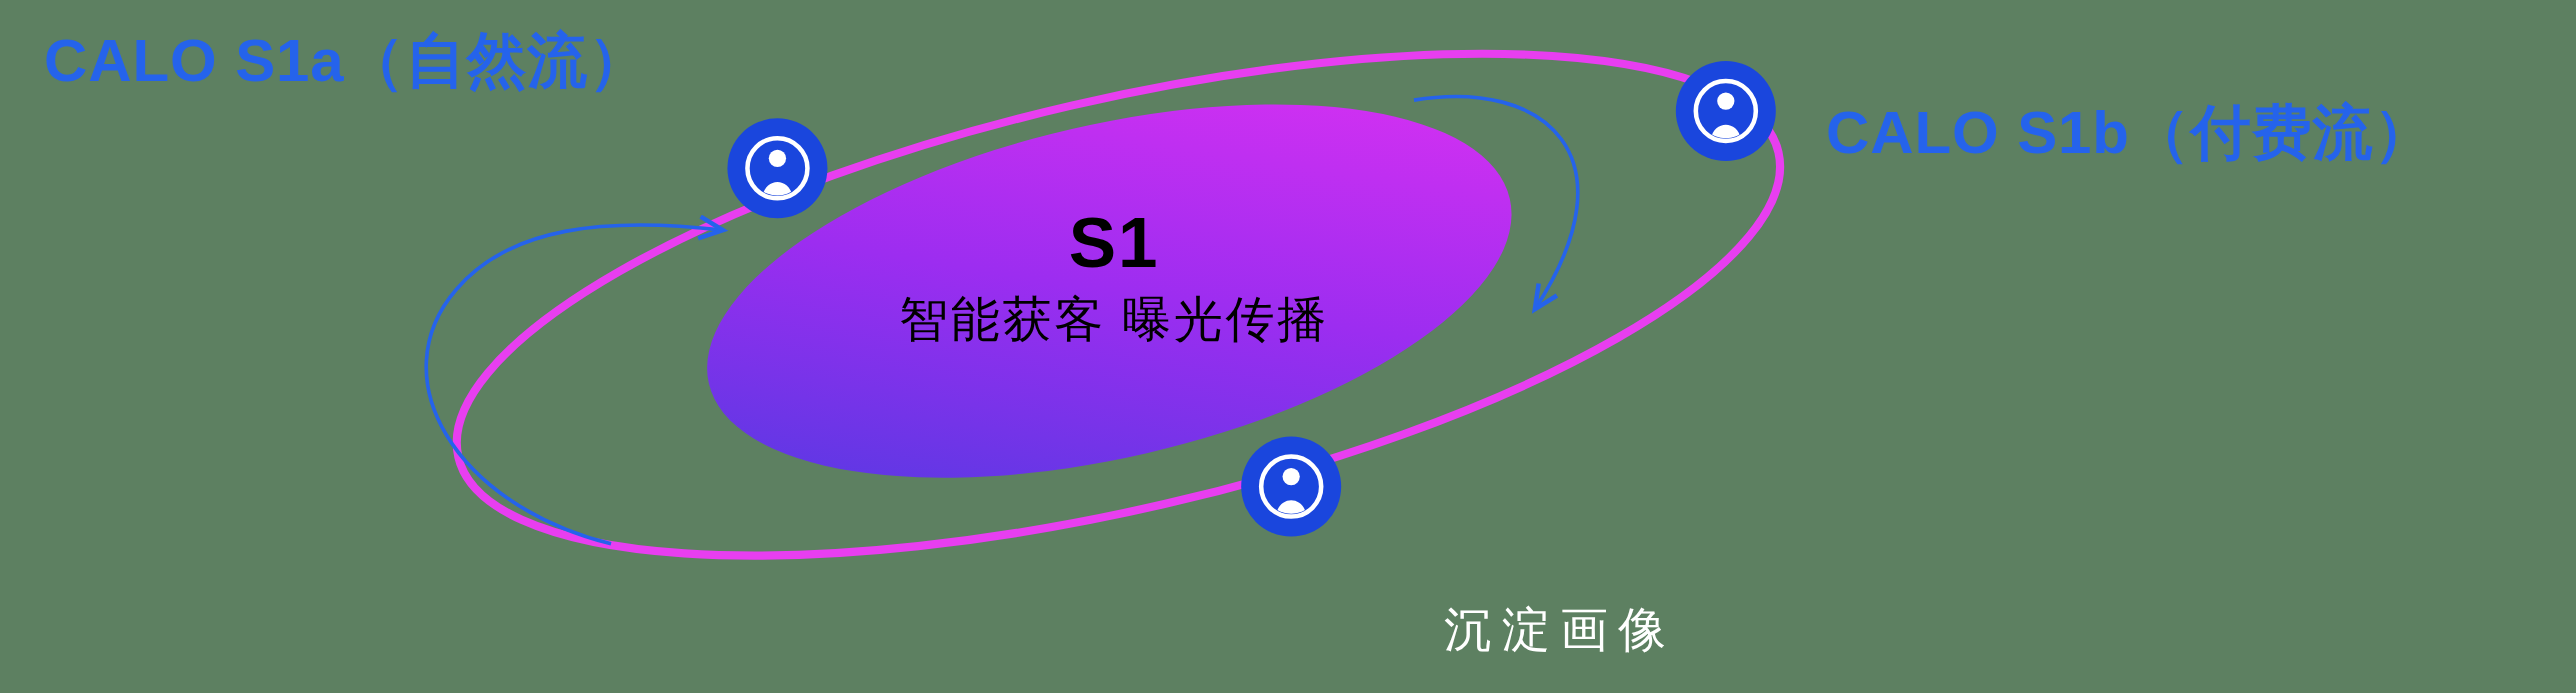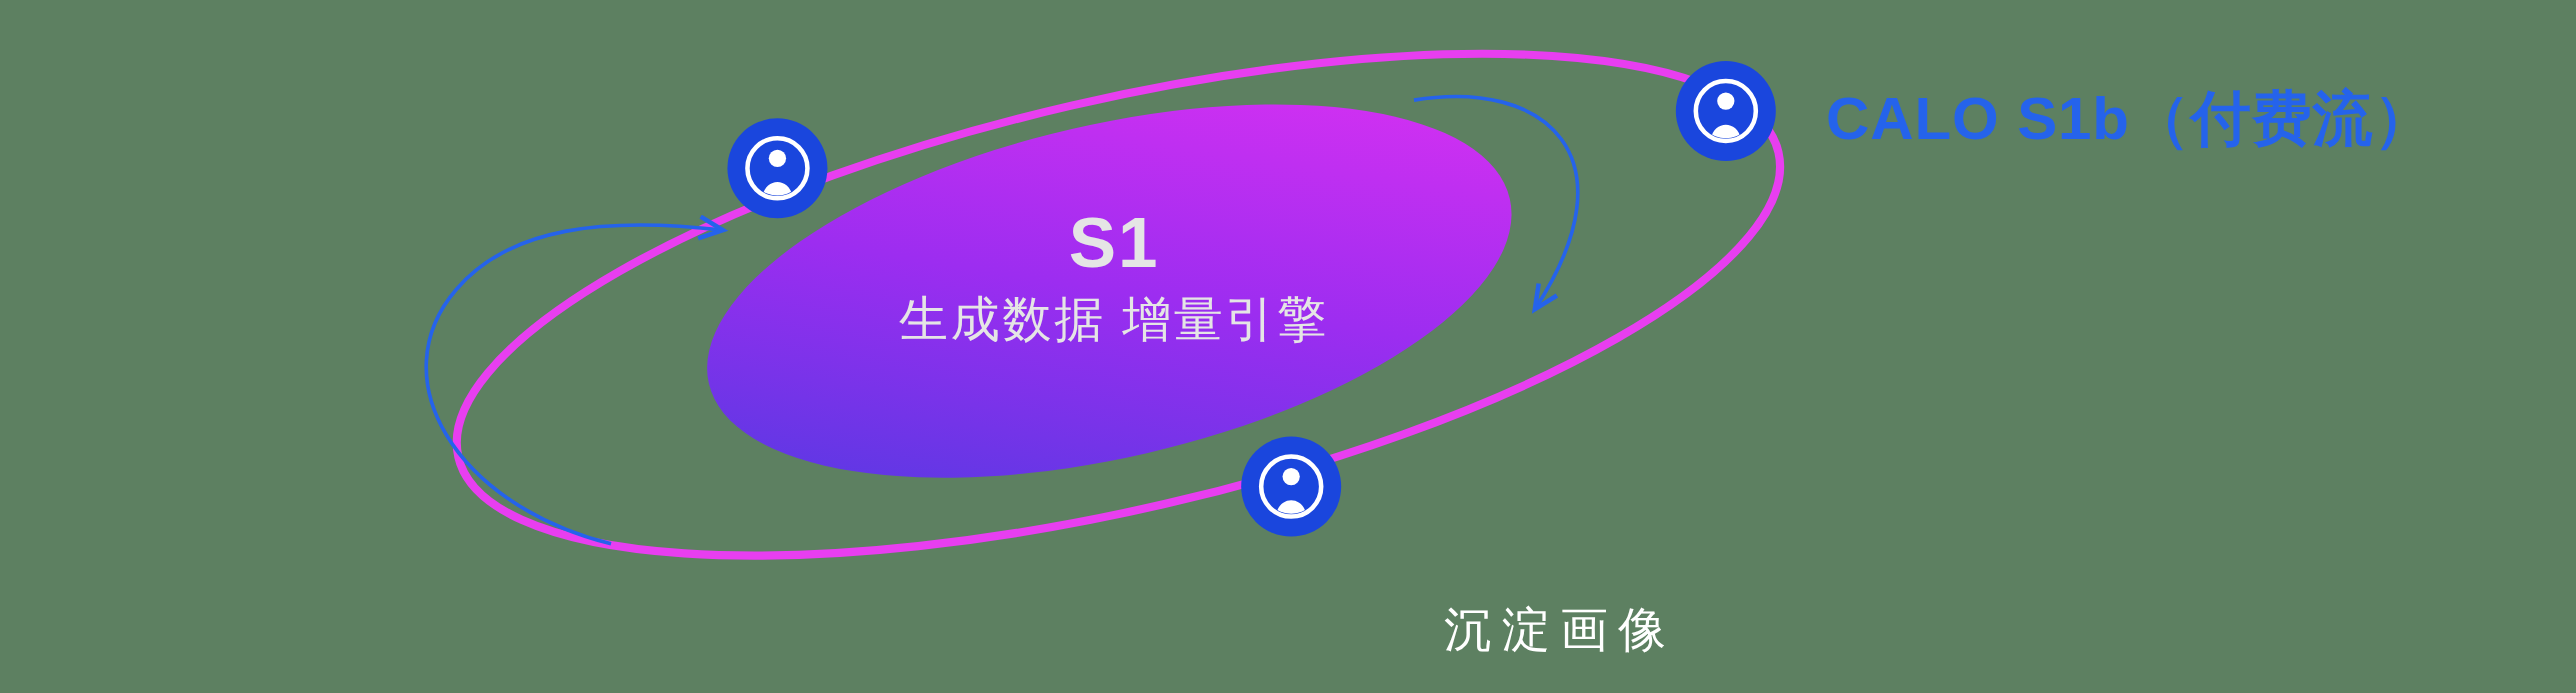--- a/index.html
+++ b/index.html
@@ -15,21 +15,21 @@
   .node-title{
     font-size:60px;font-weight:600;letter-spacing:0.9px;
     color:var(--title-blue,#2563eb);
   }
   .node-sub{
     font-size:48px;font-weight:500;letter-spacing:10px;
     color:#ffffff;text-align:center;width:364px;
   }
   .core-text{
     position:absolute;left:841px;top:204px;width:546px;
-    text-align:center;color:#e5e5e5;
+    text-align:center;color:#000000;
   }
   .core-title{font-size:71px;font-weight:600;line-height:78px;letter-spacing:1.8px}
   .core-sub{font-size:49px;font-weight:500;line-height:56px;margin-top:9px;letter-spacing:2.7px}
   .icon-bg{fill:var(--icon-blue,#1a46dd)}
   .icon-ring{fill:none;stroke:#ffffff;stroke-width:5px}
   .orbit{fill:none;stroke:var(--ring-pink,#e83ef0);stroke-width:9px}
   .arrow{fill:none;stroke:var(--arrow-blue,#2563eb);stroke-width:4px}
 </style>
 </head>
 <body>
@@ -66,22 +66,23 @@
     <path class="arrow" marker-end="url(#arrowhead)" d="M 672 598 C 500 555 418 415 502 318 C 560 250 665 238 795 253"></path>
     <path class="arrow" marker-end="url(#arrowhead)" d="M 1555 110 C 1700 86 1798 172 1688 340"></path>
 
     <use href="#userIcon" x="855" y="185"></use>
     <use href="#userIcon" x="1898" y="122"></use>
     <use href="#userIcon" x="1420" y="535"></use>
   </svg>
 
   <div class="core-text">
     <div class="core-title">S1</div>
-    <div class="core-sub">生成数据  增量引擎</div>
+    <div class="core-sub">智能获客  曝光传播</div>
   </div>
 
+  <div class="label node-title" style="left:44px;top:25.5px">CALO S1a（自然流）</div>
 
-  <div class="label node-title" style="left:1826px;top:84px">CALO S1b（付费流）</div>
+  <div class="label node-title" style="left:1826px;top:98px">CALO S1b（付费流）</div>
 
   <div class="label node-sub" style="left:1378px;top:602px">沉淀画像</div>
 
 </div>
 
 
 </body></html>

